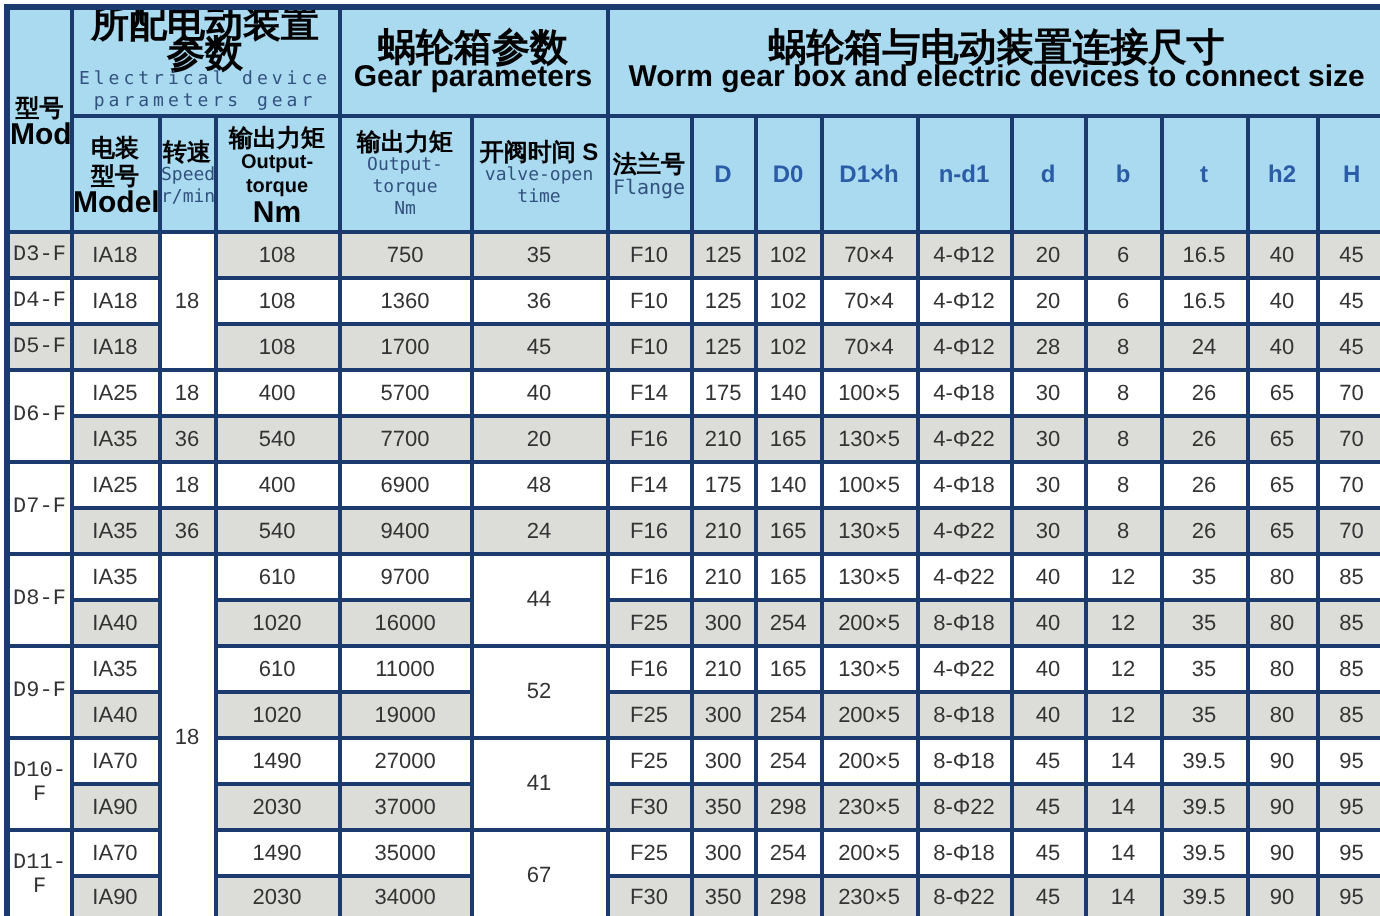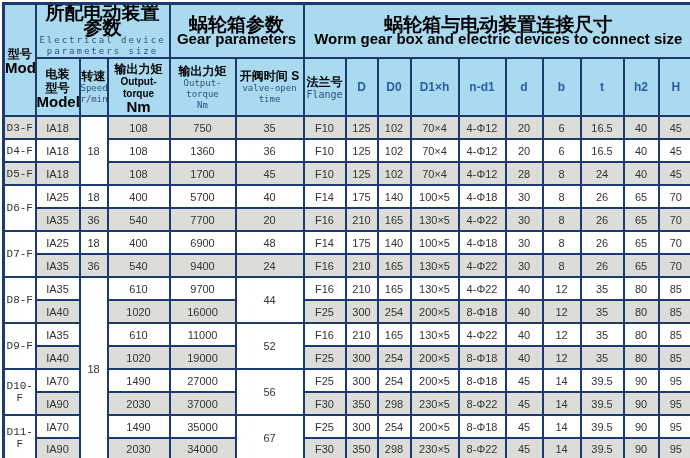--- a/index.html
+++ b/index.html
@@ -50,21 +50,21 @@
 
   <tbody>
       <tr class="grow">
     <th rowspan="2">
       <span class="zh2">型号</span>
       <span class="enb">Model</span>
     </th>
     <th colspan="3">
       <span class="zh">所配电动装置参数</span>
       <span class="mono monosp">Electrical device</span>
-      <span class="mono monosp">parameters size</span>
+      <span class="mono monosp">parameters gear</span>
     </th>
     <th colspan="2">
       <span class="zh">蜗轮箱参数</span>
       <span class="enb">Gear parameters</span>
     </th>
     <th colspan="10">
       <span class="zh">蜗轮箱与电动装置连接尺寸</span>
       <span class="enb">Worm gear box and electric devices to connect size</span>
     </th>
   </tr>
@@ -306,21 +306,21 @@
     <td>35</td>
     <td>80</td>
     <td>85</td>
   </tr>
 
   <tr class="brow rw">
     <td class="mcell" rowspan="2">D10-F</td>
     <td>IA70</td>
     <td>1490</td>
     <td>27000</td>
-    <td class="wcell" rowspan="2">56</td>
+    <td class="wcell" rowspan="2">41</td>
     <td>F25</td>
     <td>300</td>
     <td>254</td>
     <td>200×5</td>
     <td>8-Φ18</td>
     <td>45</td>
     <td>14</td>
     <td>39.5</td>
     <td>90</td>
     <td>95</td>

